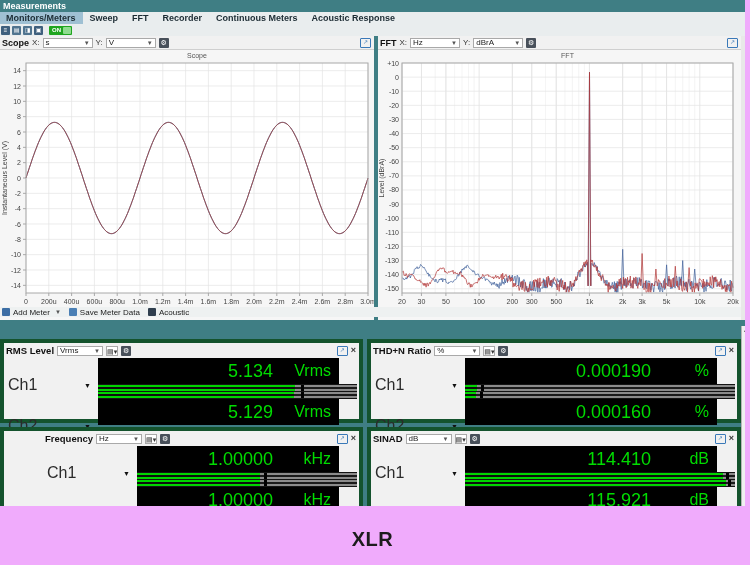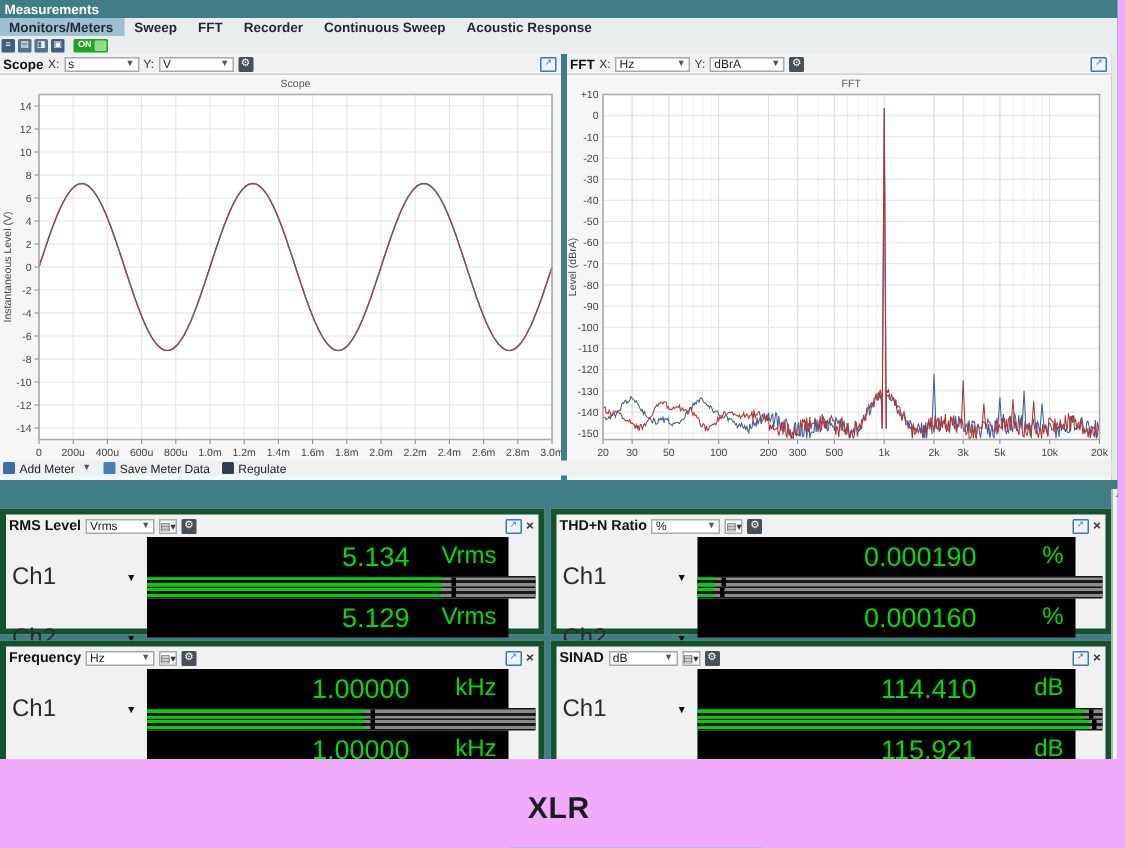--- a/index.html
+++ b/index.html
@@ -73,21 +73,21 @@
 
     <div class="titlebar">
       <span>Measurements</span>
     </div>
 
     <div class="tabbar">
       <span class="tab selected">Monitors/Meters</span>
       <span class="tab">Sweep</span>
       <span class="tab">FFT</span>
       <span class="tab">Recorder</span>
-      <span class="tab">Continuous Sweep</span>
+      <span class="tab">Continuous Meters</span>
       <span class="tab">Acoustic Response</span>
     </div>
 
     <div class="subtoolbar">
       <span class="qicon" style="background:#3e5f7d;">≡</span>
       <span class="qicon" style="background:#50748f;">▤</span>
       <span class="qicon" style="background:#50748f;">◨</span>
       <span class="qicon" style="background:#3e5f7d;">▣</span>
       <span class="on-toggle">
         <span class="on-label">ON</span>
@@ -349,21 +349,21 @@
         <span class="mt-icon" style="background:#3c6ea5;"></span>
         <span>Add Meter</span>
         <span class="dd-arr">▼</span>
       </span>
       <span class="mt-item">
         <span class="mt-icon" style="background:#4a7fb5;"></span>
         <span>Save Meter Data</span>
       </span>
       <span class="mt-item">
         <span class="mt-icon" style="background:#2f3e4e;"></span>
-        <span>Regulate</span>
+        <span>Acoustic</span>
       </span>
     </div>
 
     <div class="meter" style="left:0;top:339px;width:363px;height:84px;">
       <div class="m-head">
         <span class="m-title">RMS Level</span>
         <span class="dd unit">
             <span>Vrms</span>
             <span class="dd-arr">▼</span>
           </span>
@@ -449,21 +449,21 @@
             <span>Ch2</span>
             <span class="ch-arr">▼</span>
           </div>
         <div class="m-disp">
             <span class="m-val">0.000160</span>
             <span class="m-unit">%</span>
           </div>
       </div>
     </div>
 
-    <div class="meter" style="left:0;top:427px;width:363px;height:84px;">
+    <div class="meter" style="left:0;top:427px;width:363px;height:84px;padding-left:39px;">
       <div class="m-head">
         <span class="m-title">Frequency</span>
         <span class="dd unit">
             <span>Hz</span>
             <span class="dd-arr">▼</span>
           </span>
         <span class="miniicon">▤▾</span>
         <span class="gearbox">⚙</span>
         <span class="spacer"></span>
         <span class="pop">↗</span>

